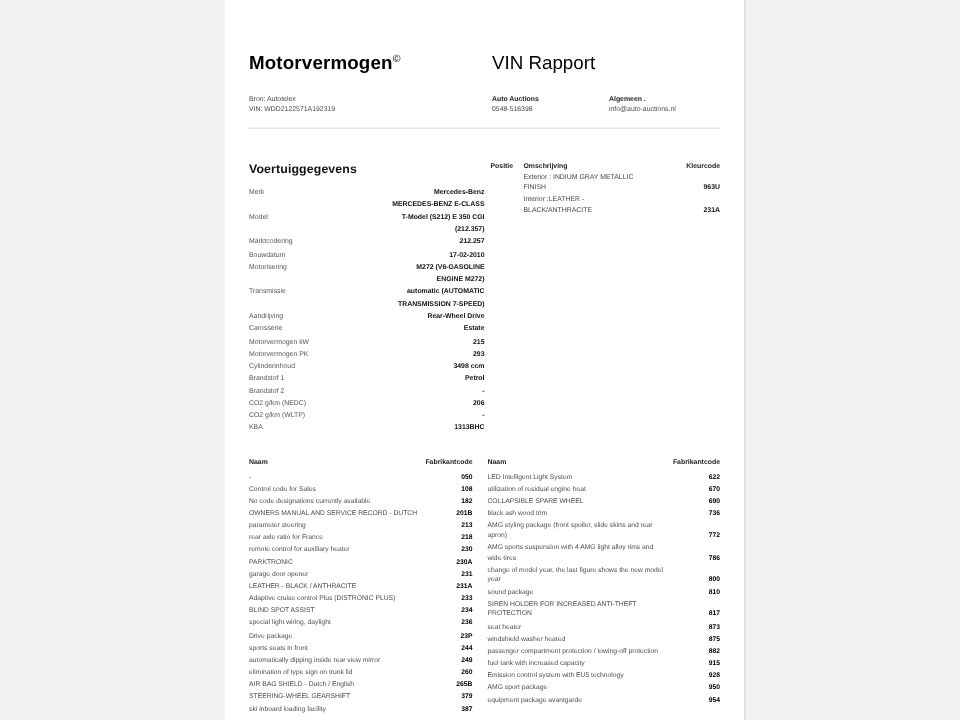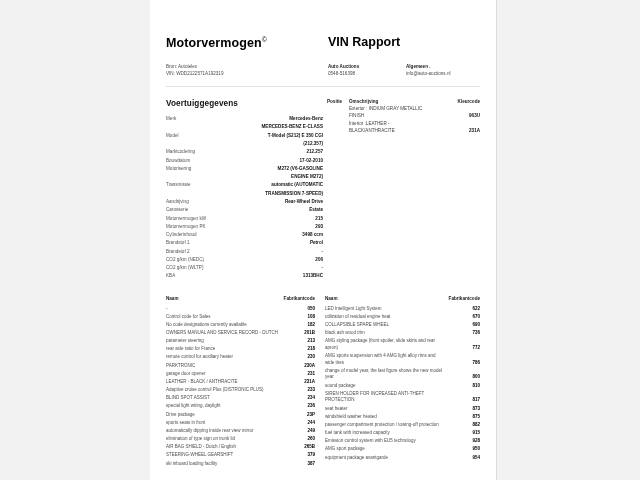--- a/index.html
+++ b/index.html
@@ -48,21 +48,21 @@
     letter-spacing: .1px;
     line-height: 1.1;
   }
   .brand-title .reg {
     font-size: 7px;
     vertical-align: super;
     font-weight: normal;
   }
   .report-title {
     font-size: 12.5px;
-    font-weight: bold;
+    font-weight: normal;
     color: #000;
     line-height: 1.1;
   }
   .meta-row {
     display: flex;
     margin-top: 12px;
     font-size: 4.6px;
     color: #4a4a4a;
     line-height: 1.55;
   }
@@ -73,21 +73,21 @@
 
   .rule {
     border: 0;
     border-top: 1px solid #e2e2e2;
     margin: 9px 0 0 0;
   }
 
   
   .cols {
     display: flex;
-    margin-top: 12px;
+    margin-top: 22px;
   }
   .col-left { width: 161px; padding-right: 4px; box-sizing: border-box; }
   .col-right { flex: 1; }
 
   .section-title {
     font-size: 8.2px;
     font-weight: bold;
     color: #111;
     margin-bottom: 8px;
     letter-spacing: .1px;

